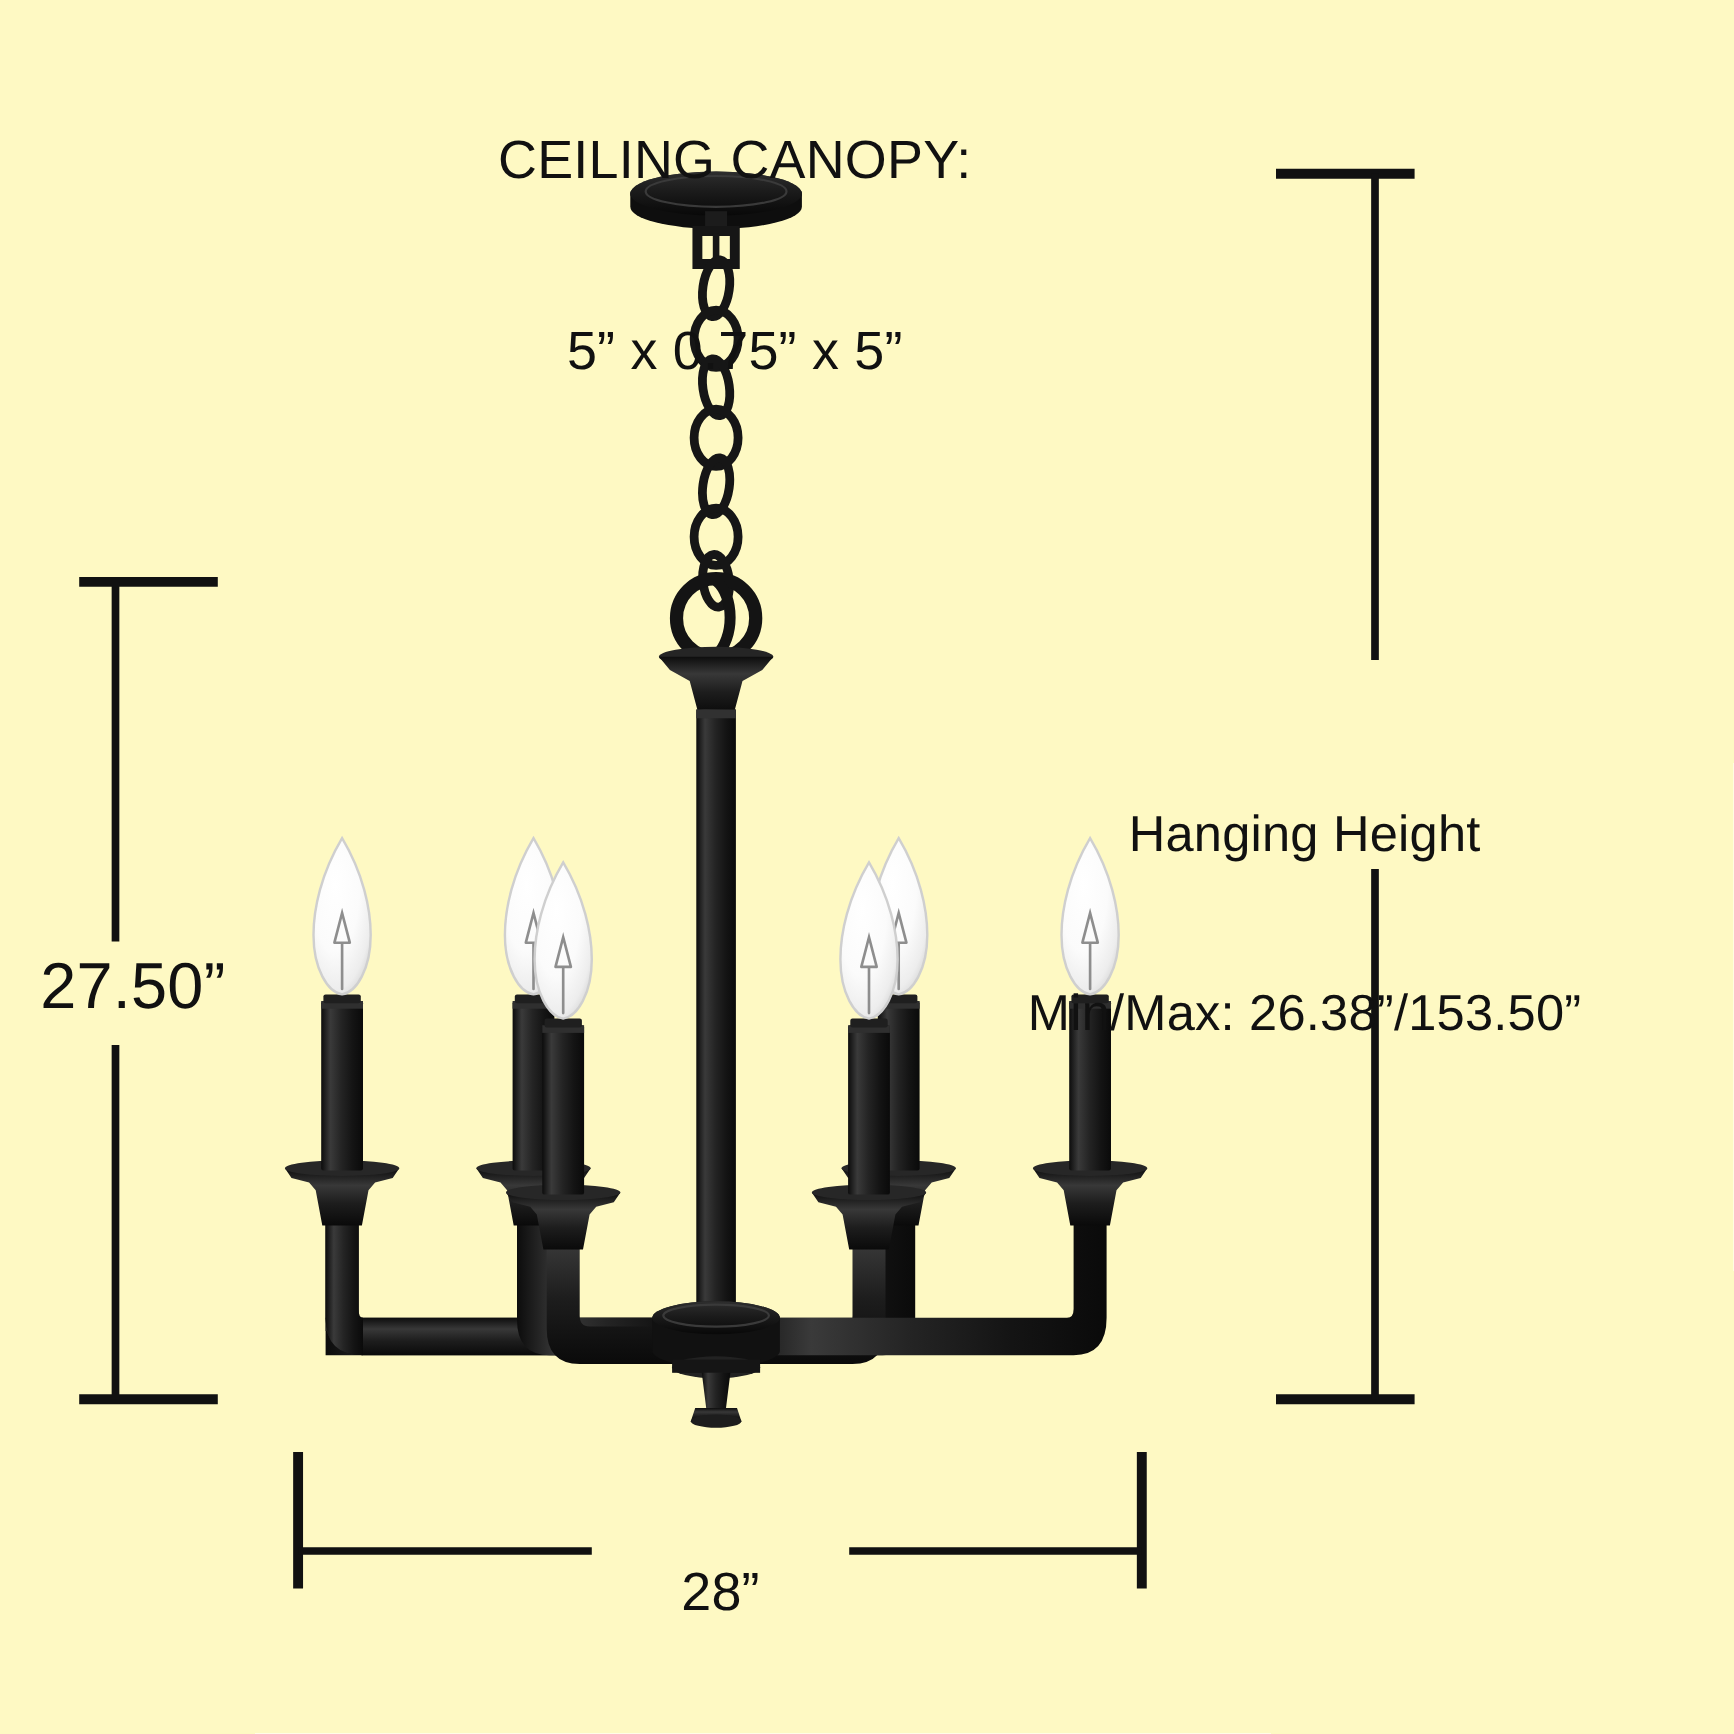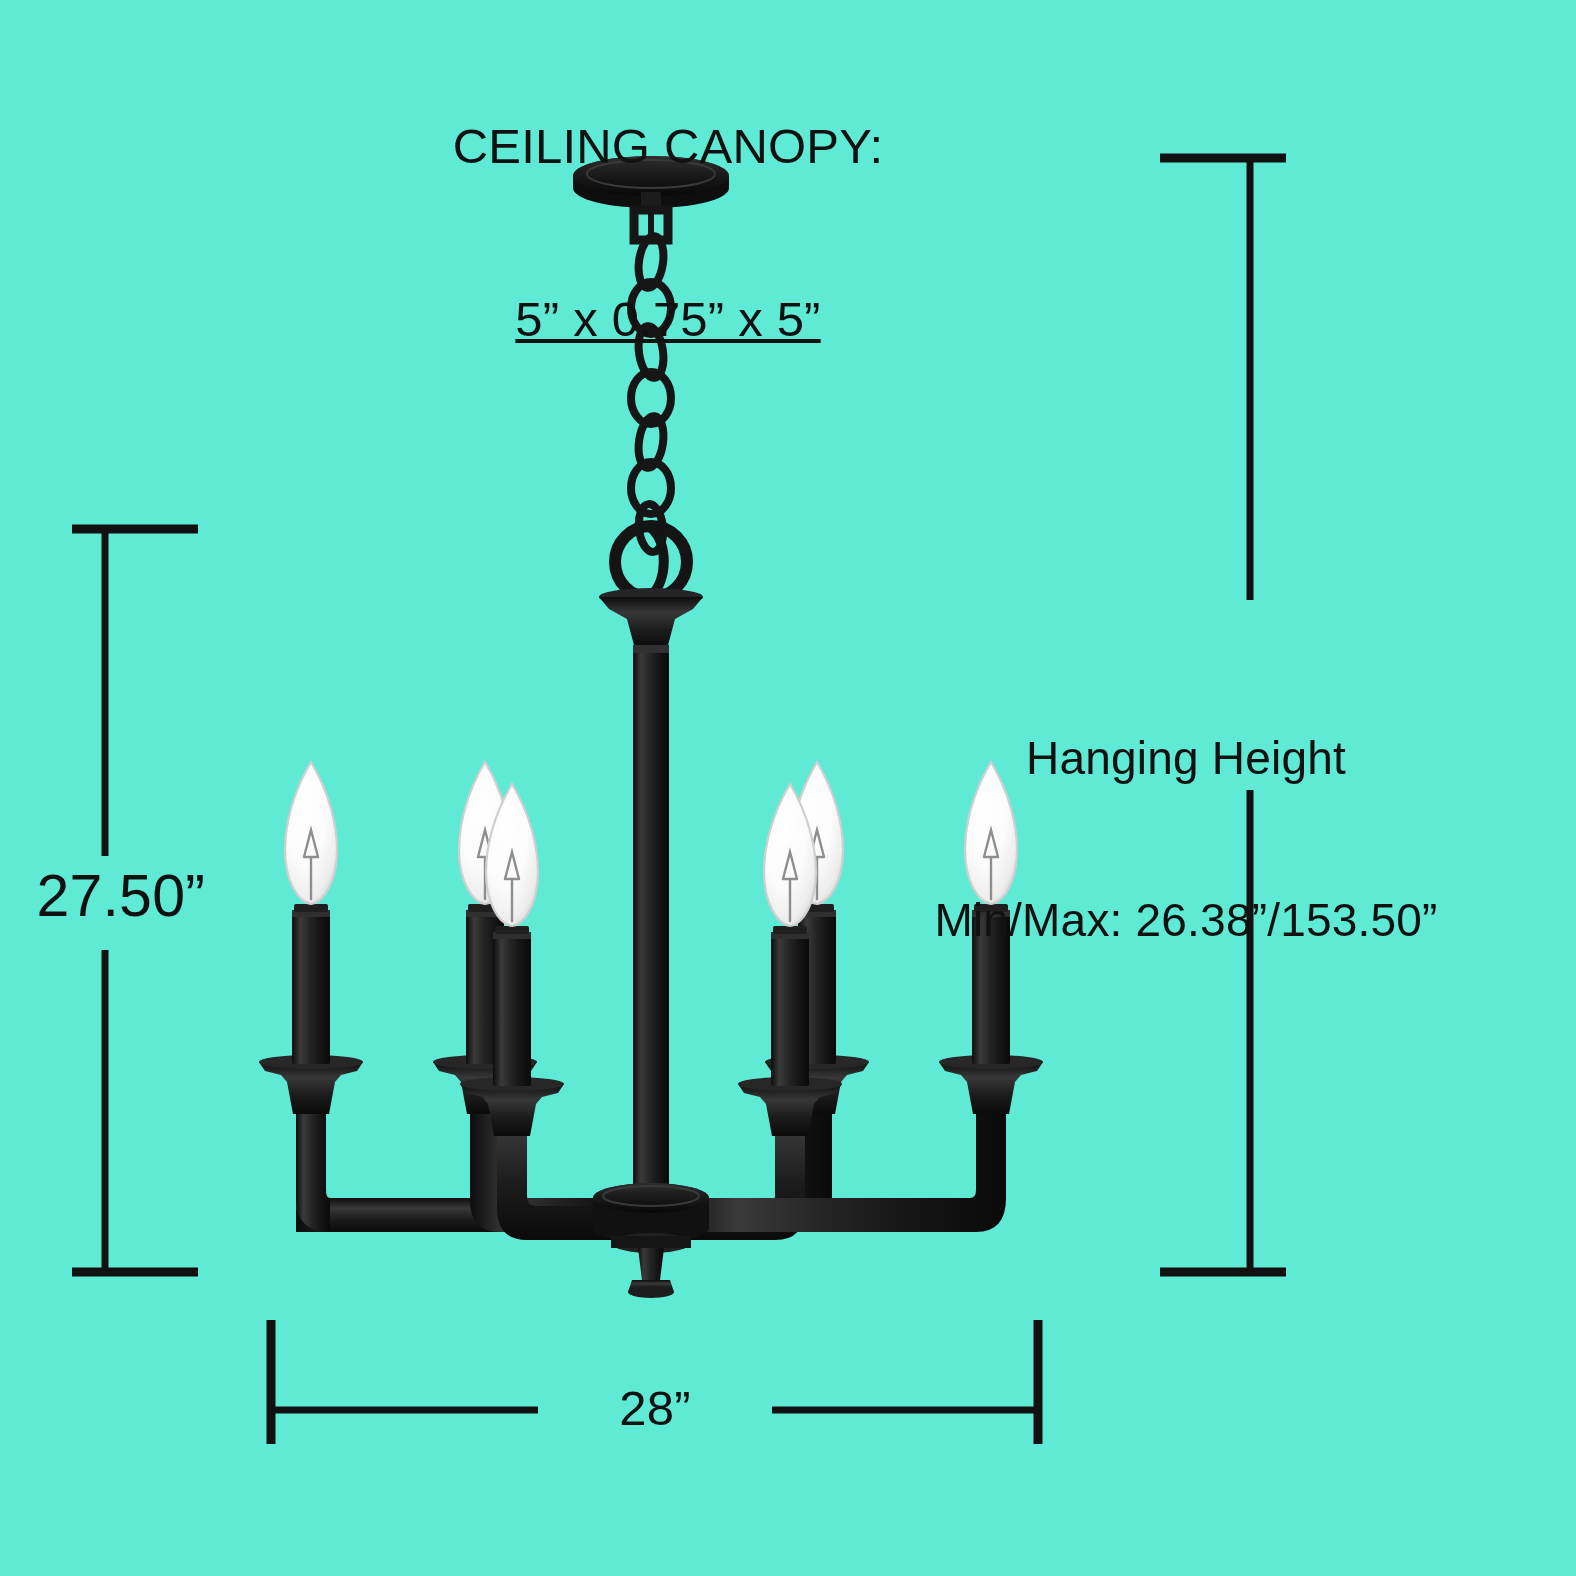--- a/index.html
+++ b/index.html
@@ -9,21 +9,21 @@
     background: #ffffff;
   }
   body {
     font-family: "Liberation Sans", sans-serif;
     color: #111111;
   }
   #stage {
     position: relative;
     width: 1576px;
     height: 1576px;
-    background: #5eead4;
+    background: #fef9c3;
     overflow: hidden;
   }
   #diagram-svg {
     position: absolute;
     left: 0;
     top: 0;
     width: 1576px;
     height: 1576px;
   }
   .label {
@@ -36,39 +36,39 @@
     white-space: pre;
     line-height: 1.18;
   }
   #canopy-label {
     left: 228px;
     top: 2px;
     width: 880px;
     font-size: 49px;
   }
   #canopy-label .l1 { display:block; }
-  #canopy-label .l2 { display:block;text-decoration:underline; }
+  #canopy-label .l2 { display:block; }
   #hanging-label {
     left: 848px;
     top: 622px;
     width: 676px;
     font-size: 46px;
   }
   #hanging-label .l1 { display:block; }
   #hanging-label .l2 { display:block; }
   #height-label {
     left: 0px;
     top: 862px;
     width: 205px;
     font-size: 59px;
     text-align: right;
   }
   #width-label {
     left: 545px;
-    top: 1380px;
+    top: 1420px;
     width: 220px;
     font-size: 49px;
   }
   #extends-label {
     left: 288px;
     top: 1492px;
     width: 790px;
     font-size: 49px;
   }
 </style>

